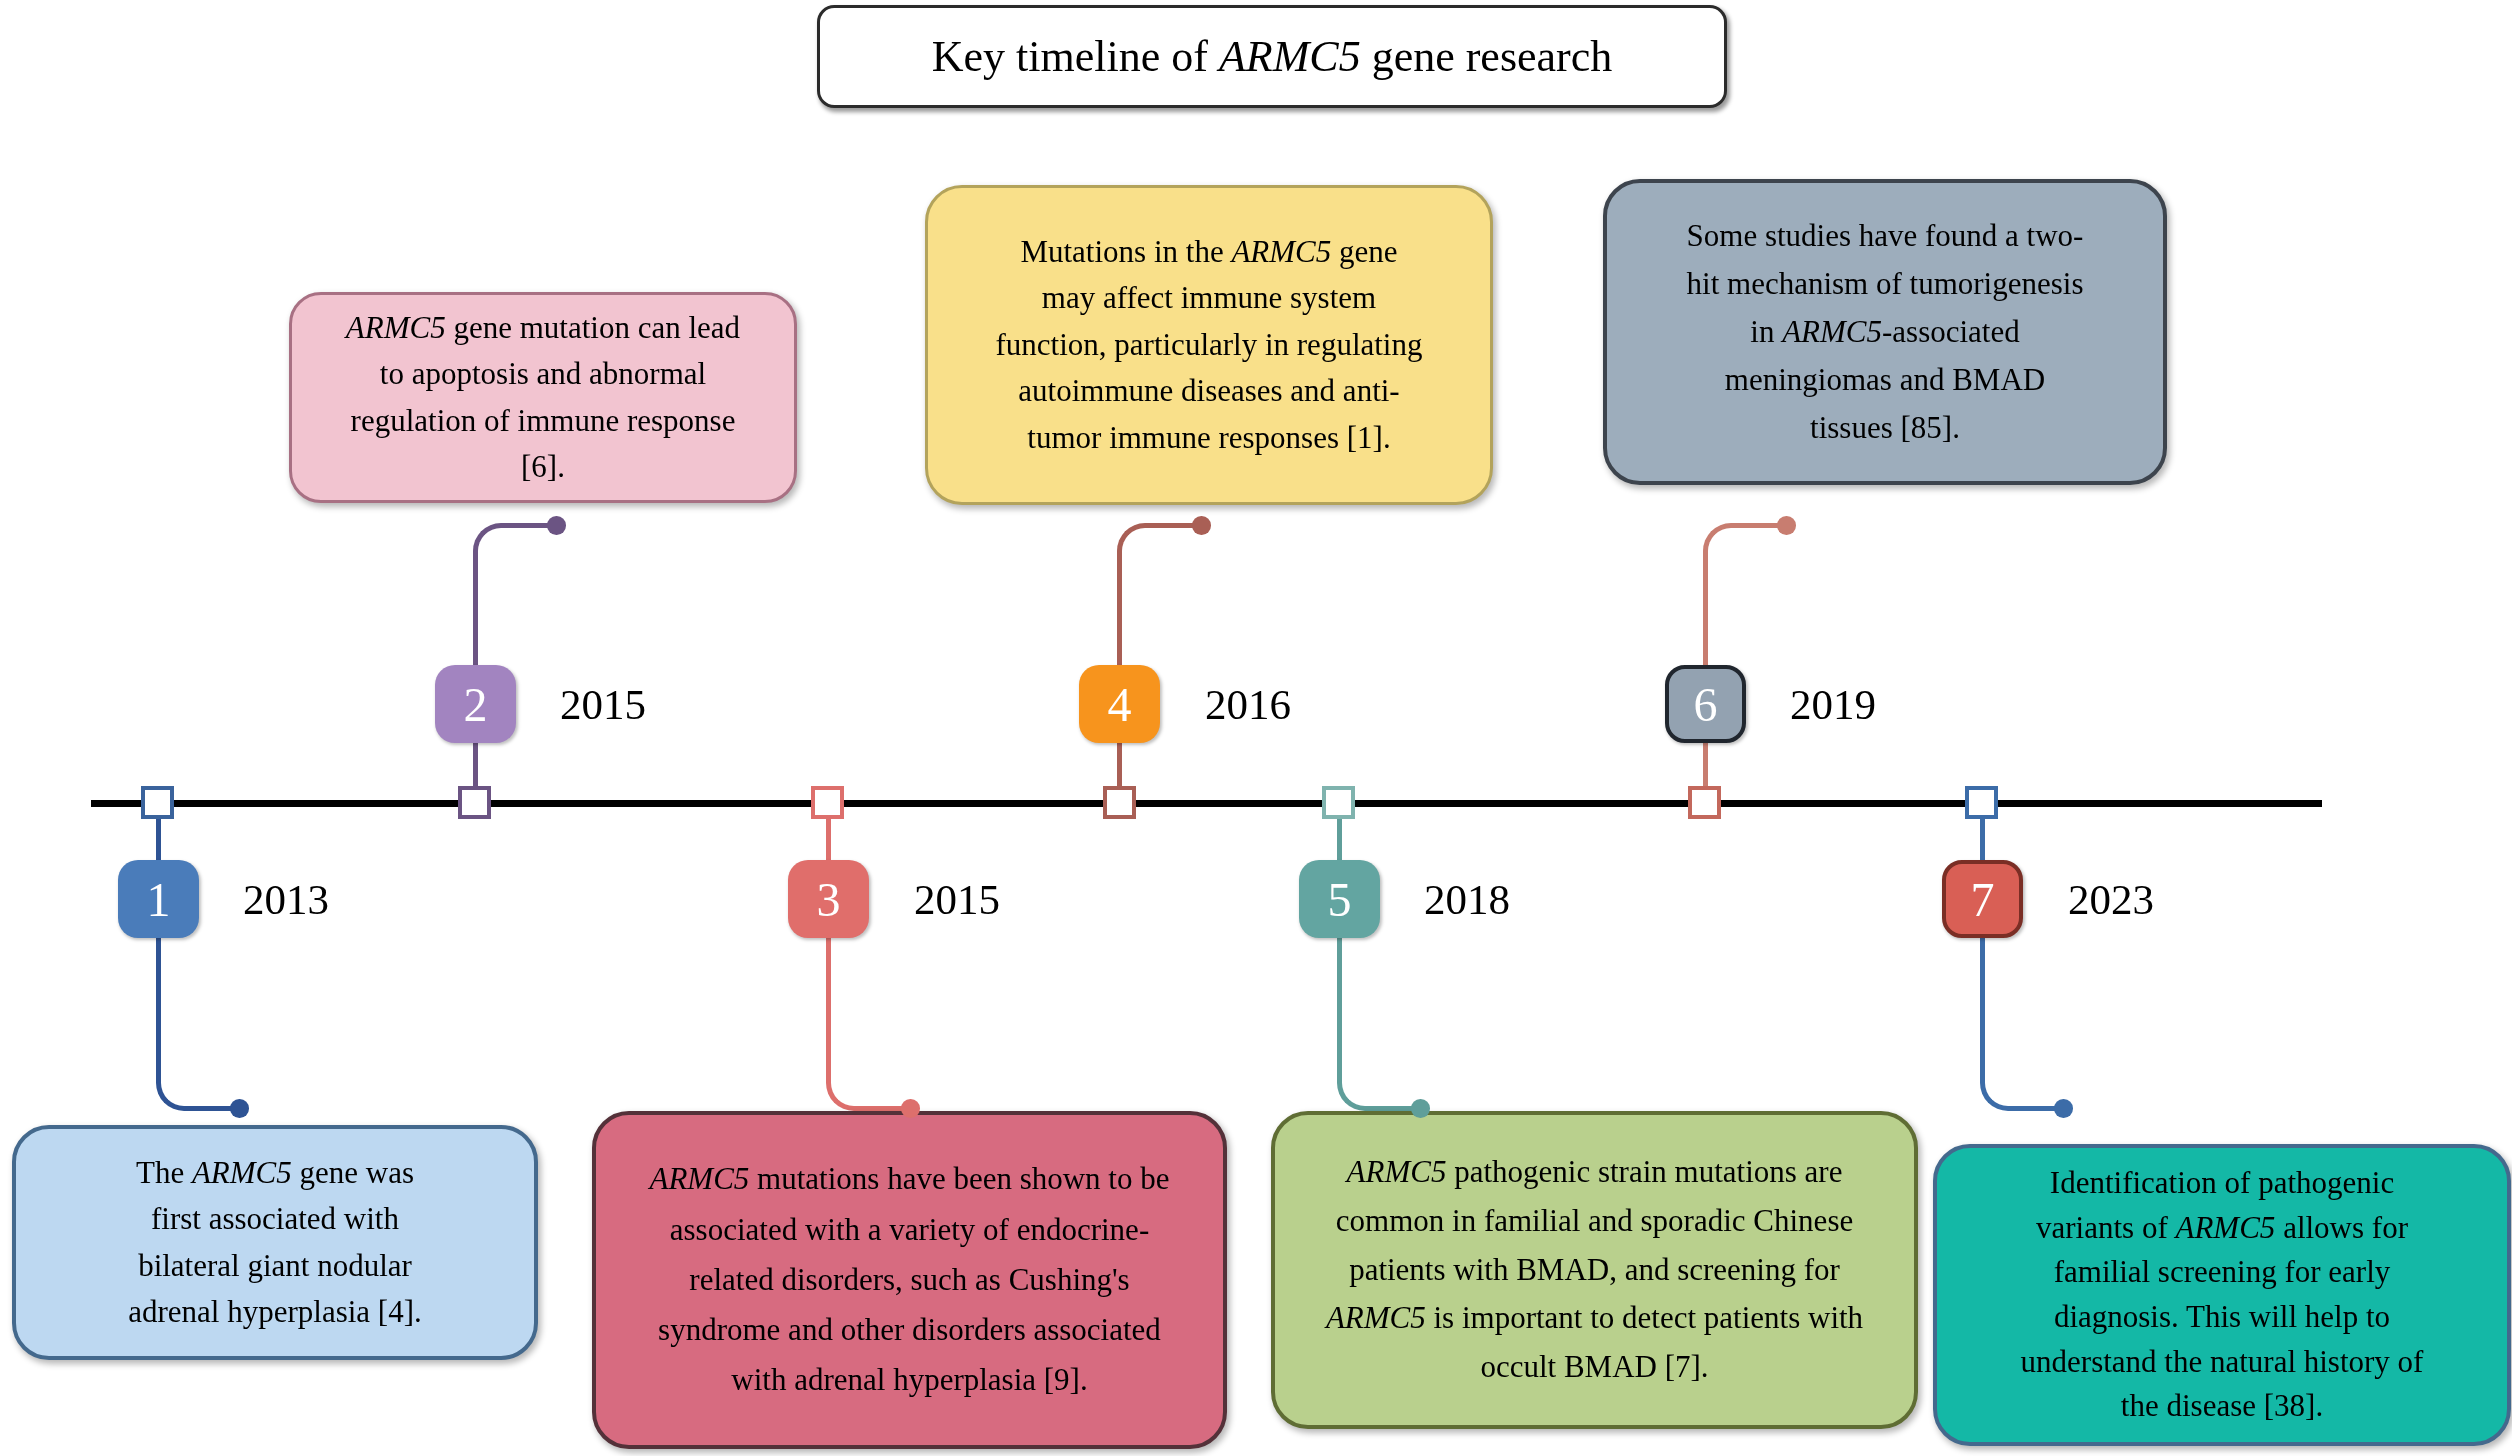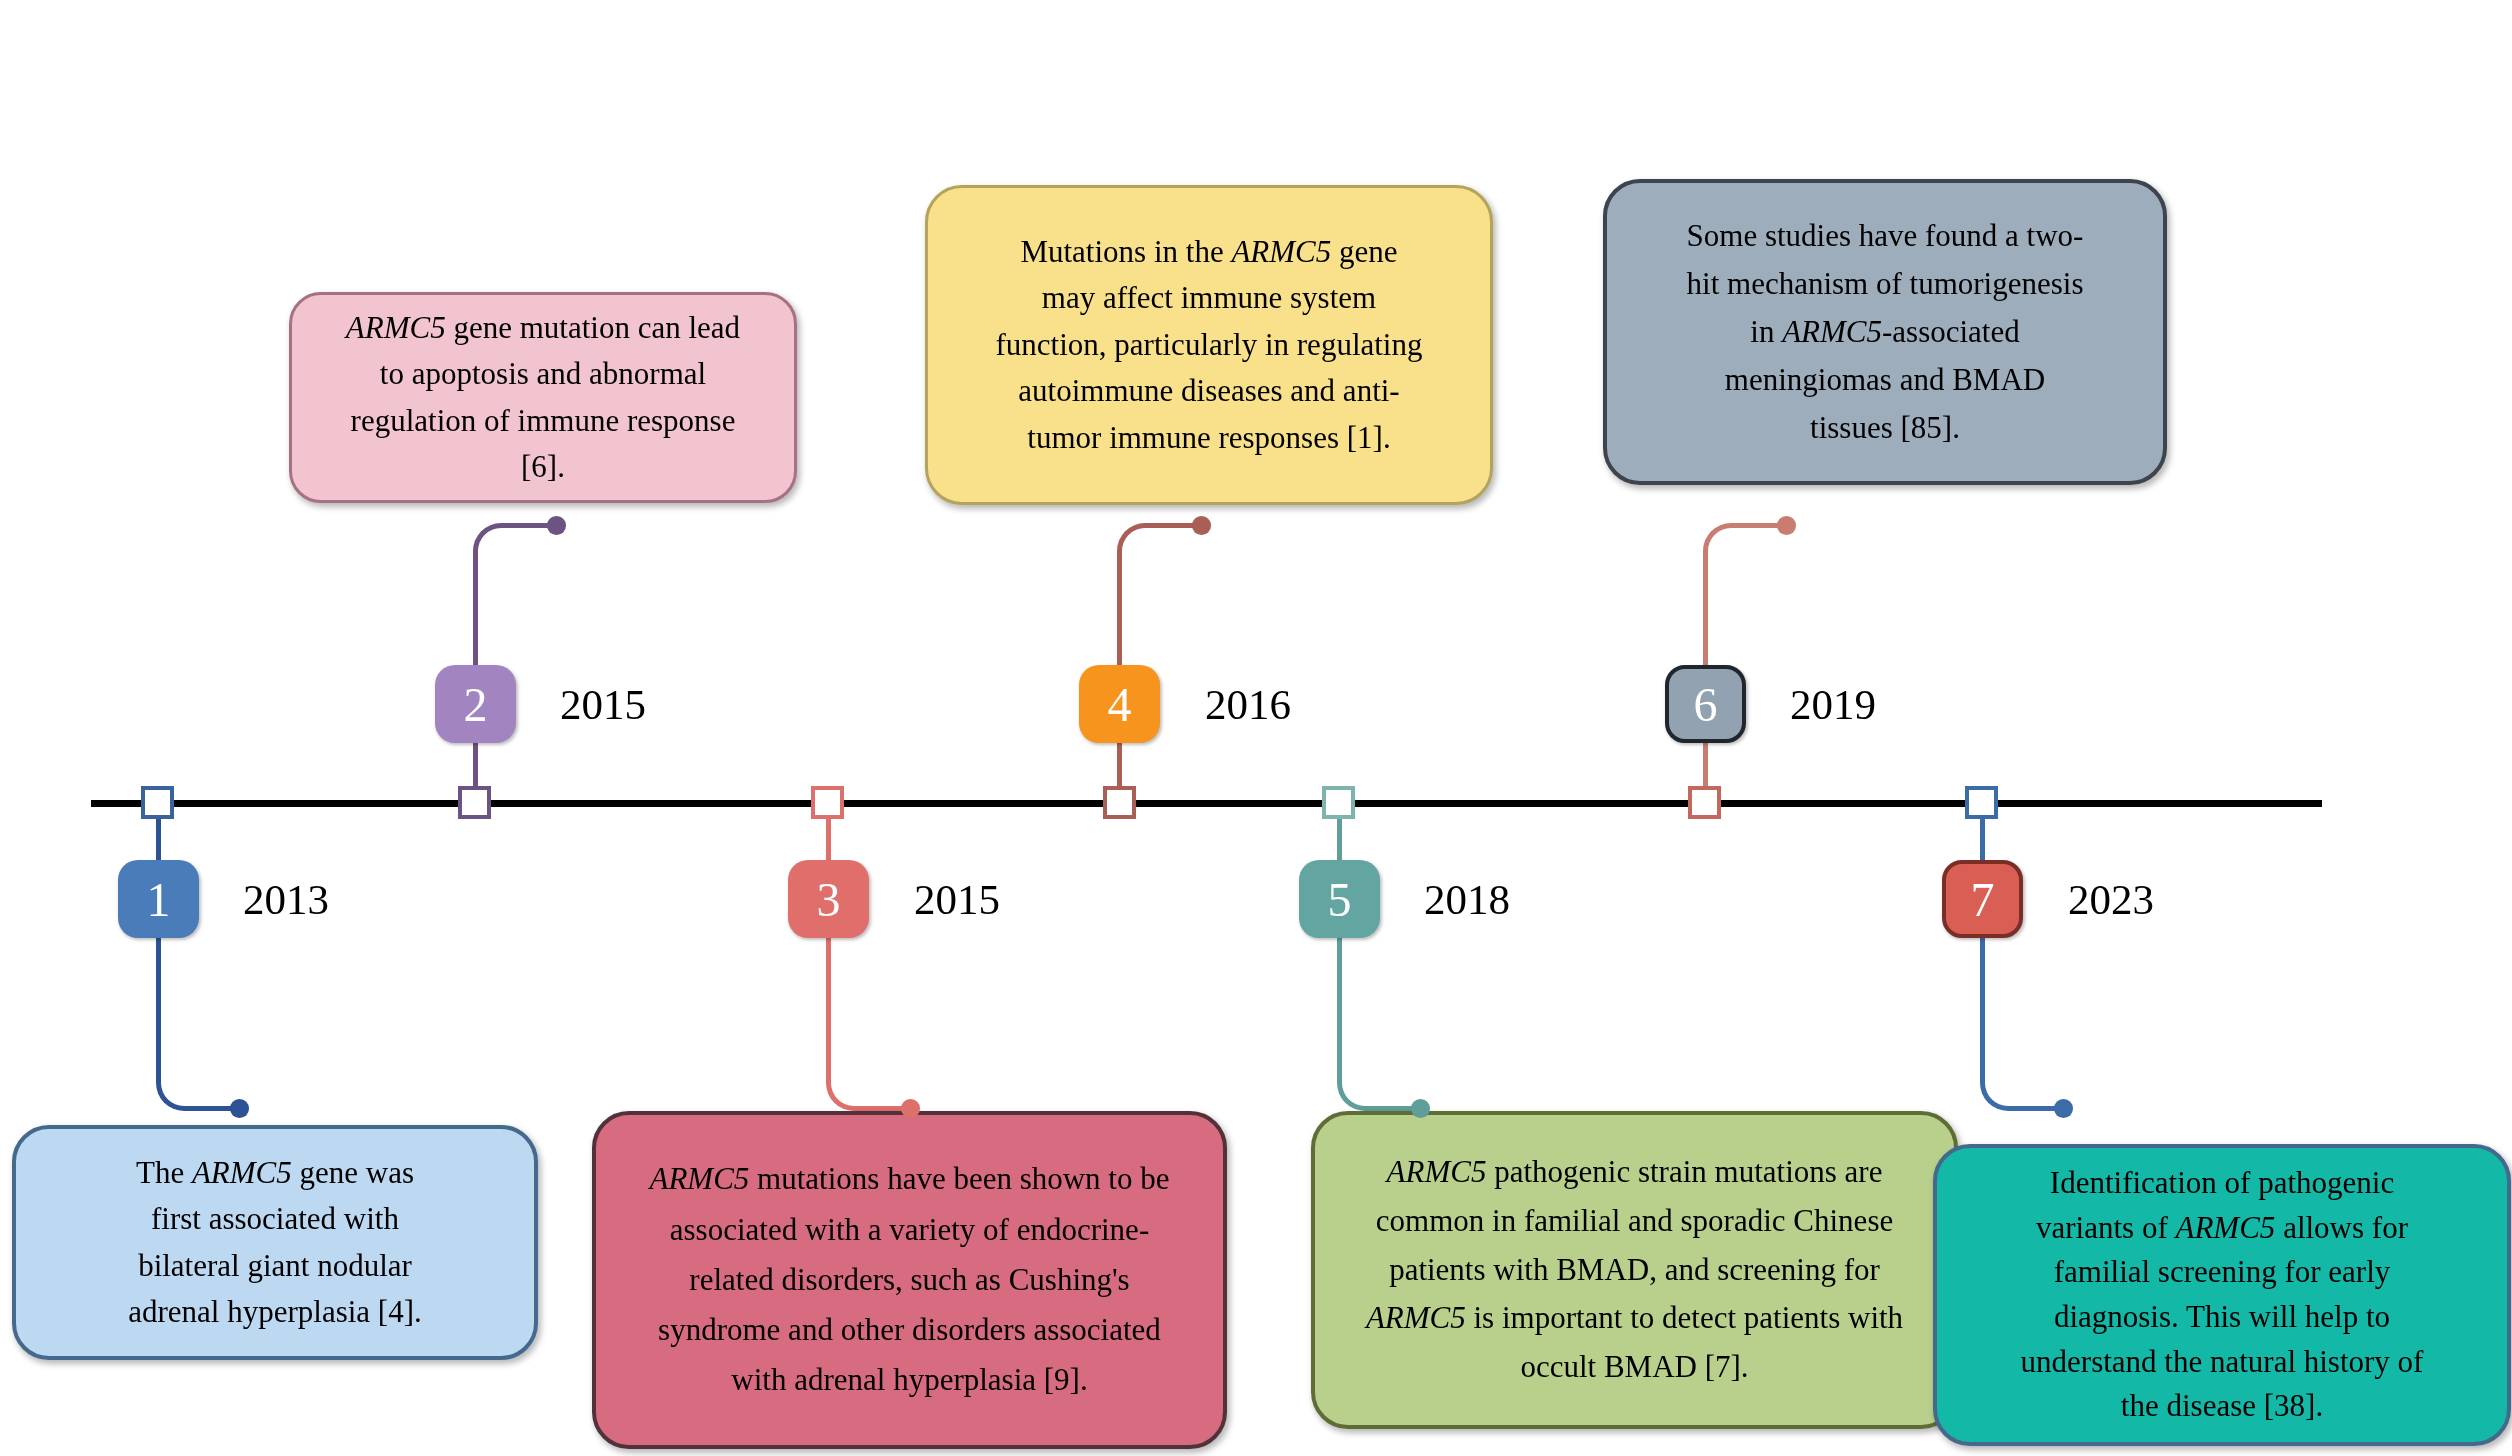--- a/index.html
+++ b/index.html
@@ -61,20 +61,23 @@
 
   .e7 .badge{background:#d95f55;border:4px solid #7a2e25}.e7 .stub,.e7 .dot{background:#3c6ca8}
   .e7 .elbow{border-color:#3c6ca8}.e7 .marker{border-color:#3c6ca8}
   .e7 .callout{background:#14b8a6;border:4px solid #44698d;padding:0 63px;font-size:31px;line-height:1.44;}
 </style>
 </head>
 <body>
 
 <div class="stage">
 
+  <div class="title-box">
+    <span class="rich">Key timeline of <i>ARMC5</i> gene research</span>
+  </div>
 
   <div class="tline" style="left:91px;top:800px;width:2231px;height:6.6px;"></div>
 
   <div class="event e1">
     <div class="marker" style="left:141px;top:786px;"></div>
     <div class="stub" style="left:156px;top:817px;height:45px;"></div>
     <div class="badge" style="left:118px;top:860px;">
       <span>1</span>
     </div>
     <div class="year" style="left:243px;top:873px;">2013</div>
@@ -129,21 +132,21 @@
 
   <div class="event e5">
     <div class="marker" style="left:1322px;top:786px;"></div>
     <div class="stub" style="left:1337px;top:817px;height:45px;"></div>
     <div class="badge" style="left:1299px;top:860px;">
       <span>5</span>
     </div>
     <div class="year" style="left:1424px;top:873px;">2018</div>
     <div class="elbow below" style="left:1337px;"></div>
     <div class="dot" style="left:1411px;top:1099px;"></div>
-    <div class="callout" style="left:1271px;top:1111px;width:647px;height:318px;margin-left:40px;">
+    <div class="callout" style="left:1271px;top:1111px;width:647px;height:318px;">
       <span class="rich"><i>ARMC5</i> pathogenic strain mutations are common in familial and sporadic Chinese patients with BMAD, and screening for <i>ARMC5</i> is important to detect patients with occult BMAD [7].</span>
     </div>
   </div>
 
   <div class="event e6">
     <div class="marker" style="left:1688px;top:786px;"></div>
     <div class="stub" style="left:1703px;top:742px;height:45px;"></div>
     <div class="badge" style="left:1665px;top:665px;">
       <span>6</span>
     </div>

